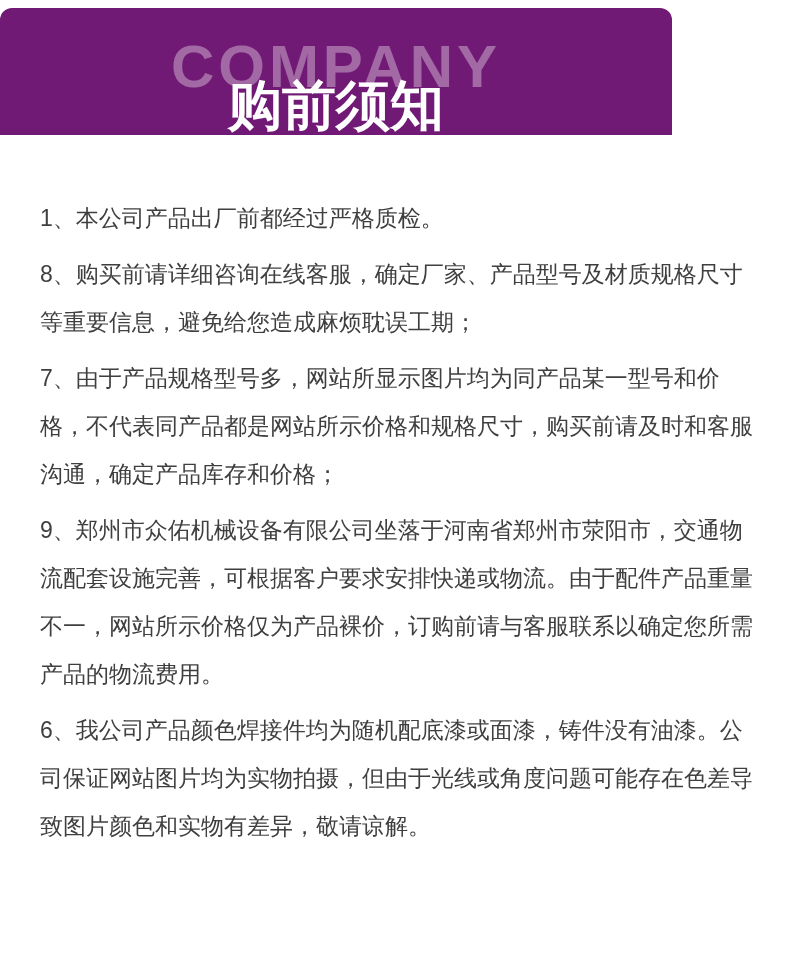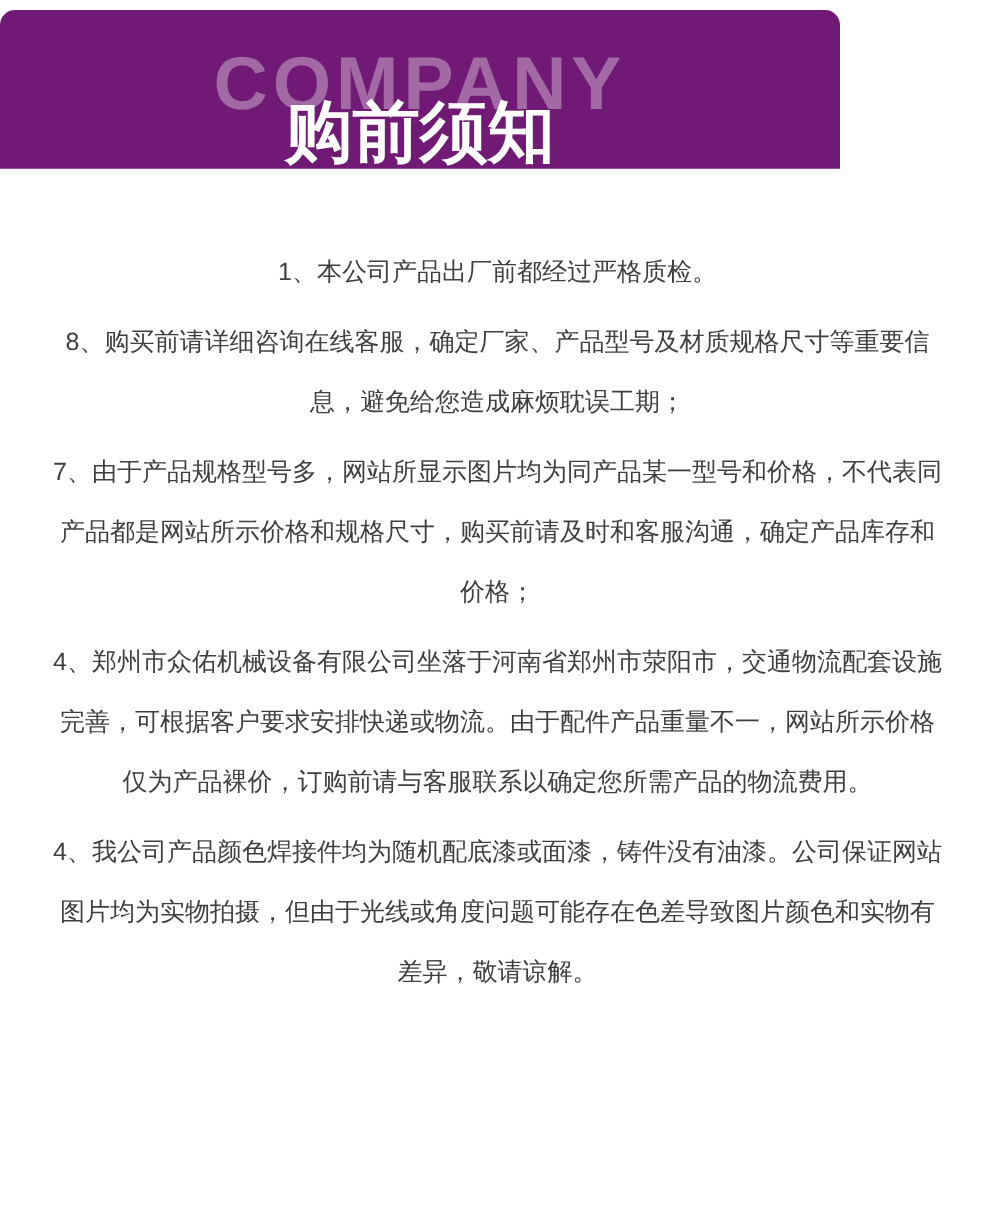--- a/index.html
+++ b/index.html
@@ -47,38 +47,38 @@
     font-size: 54px;
     font-weight: bold;
     color: #ffffff;
     white-space: nowrap;
   }
   .content {
     padding: 59px 34px 0 40px;
   }
   .content p {
     margin: 0 0 8px 0;
-    font-size: 20px;
+    font-size: 23px;
     line-height: 48px;
     color: #3f3f3f;
-    text-align: center;
+    text-align: left;
     letter-spacing: 0;
   }
 </style>
 </head>
 <body>
 
 <div class="page">
 
   <header class="header">
     <div class="watermark">COMPANY</div>
     <h1 class="title">购前须知</h1>
   </header>
 
   <main class="content">
     <p>1、本公司产品出厂前都经过严格质检。</p>
     <p>8、购买前请详细咨询在线客服，确定厂家、产品型号及材质规格尺寸等重要信息，避免给您造成麻烦耽误工期；</p>
     <p>7、由于产品规格型号多，网站所显示图片均为同产品某一型号和价格，不代表同产品都是网站所示价格和规格尺寸，购买前请及时和客服沟通，确定产品库存和价格；</p>
-    <p>4、郑州市众佑机械设备有限公司坐落于河南省郑州市荥阳市，交通物流配套设施完善，可根据客户要求安排快递或物流。由于配件产品重量不一，网站所示价格仅为产品裸价，订购前请与客服联系以确定您所需产品的物流费用。</p>
-    <p>4、我公司产品颜色焊接件均为随机配底漆或面漆，铸件没有油漆。公司保证网站图片均为实物拍摄，但由于光线或角度问题可能存在色差导致图片颜色和实物有差异，敬请谅解。</p>
+    <p>9、郑州市众佑机械设备有限公司坐落于河南省郑州市荥阳市，交通物流配套设施完善，可根据客户要求安排快递或物流。由于配件产品重量不一，网站所示价格仅为产品裸价，订购前请与客服联系以确定您所需产品的物流费用。</p>
+    <p>6、我公司产品颜色焊接件均为随机配底漆或面漆，铸件没有油漆。公司保证网站图片均为实物拍摄，但由于光线或角度问题可能存在色差导致图片颜色和实物有差异，敬请谅解。</p>
   </main>
 
 </div>
 
 </body></html>

